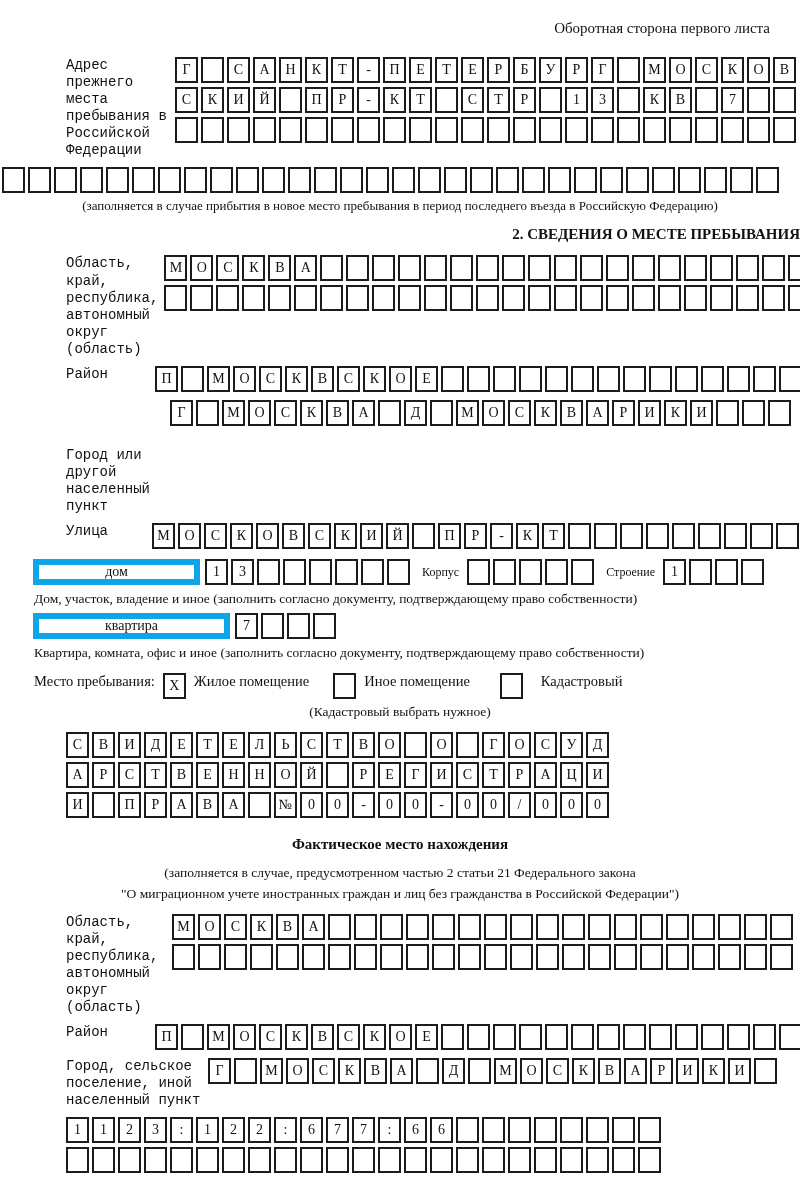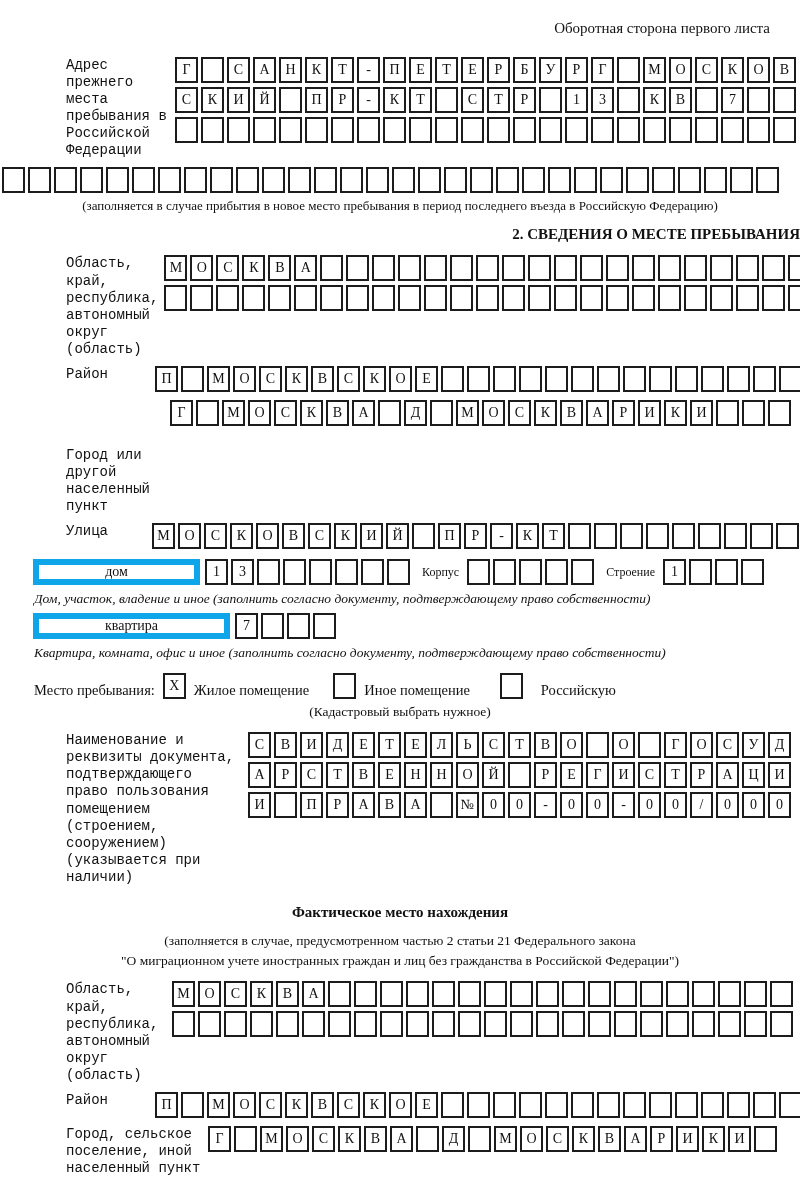--- a/index.html
+++ b/index.html
@@ -35,23 +35,23 @@
 
   .inline-row { display:flex; align-items:center; margin:10px 0 0 33px; }
   .widebox {
     border:6px solid #0ea5e9; height:26px; display:flex; align-items:center; justify-content:center;
     font-size:14px;
   }
   .widebox.dom { width:167px; margin-right:5px; }
   .widebox.kvartira { width:197px; margin-right:5px; }
   .mini-lbl { font-size:12px; padding:0 8px 0 12px; }
 
-  .note-left { font-size:13.5px; margin:6px 0 6px 34px;font-style:italic; }
-
-  .mesto { display:flex; align-items:flex-end; margin:12px 0 0 34px; font-size:14.5px; }
+  .note-left { font-size:13.5px; margin:6px 0 6px 34px; }
+
+  .mesto { display:flex; align-items:flex-start; margin:12px 0 0 34px; font-size:14.5px; }
   .chk {
     width:23px; height:26px; border:2px solid #1c1c1c; display:flex; align-items:center;
     justify-content:center; font-size:14px; margin:0 8px; flex:0 0 auto;
   }
   .m-opt { margin-right:16px; }
   .note-choose { text-align:center; font-size:13.5px; margin-top:5px; }
 
   .f-doc { margin-top:12px; }
   .f-doc .lbl { flex:0 0 182px; }
 
@@ -386,26 +386,25 @@
   </div>
   <div class="note-left">Квартира, комната, офис и иное (заполнить согласно документу, подтверждающему право собственности)</div>
 
   <div class="mesto">
     <span>Место пребывания:</span>
     <span class="chk">X</span>
     <span class="m-opt">Жилое помещение</span>
     <span class="chk"></span>
     <span class="m-opt">Иное помещение</span>
     <span class="chk" style="margin-left:14px;"></span>
-    <span class="m-opt" style="margin-left:10px;">Российскую</span>
+    <span class="m-opt" style="margin-left:10px;">Кадастровый</span>
   </div>
   <div class="note-choose">(Кадастровый выбрать нужное)</div>
 
   <div class="field f-doc">
-    <div class="lbl">Наименование и реквизиты документа, подтверждающего право пользования помещением (строением, сооружением) (указывается при наличии)</div>
     <div class="rows">
       <div class="cellrow">
           <span class="cell">С</span>
           <span class="cell">В</span>
           <span class="cell">И</span>
           <span class="cell">Д</span>
           <span class="cell">Е</span>
           <span class="cell">Т</span>
           <span class="cell">Е</span>
           <span class="cell">Л</span>

